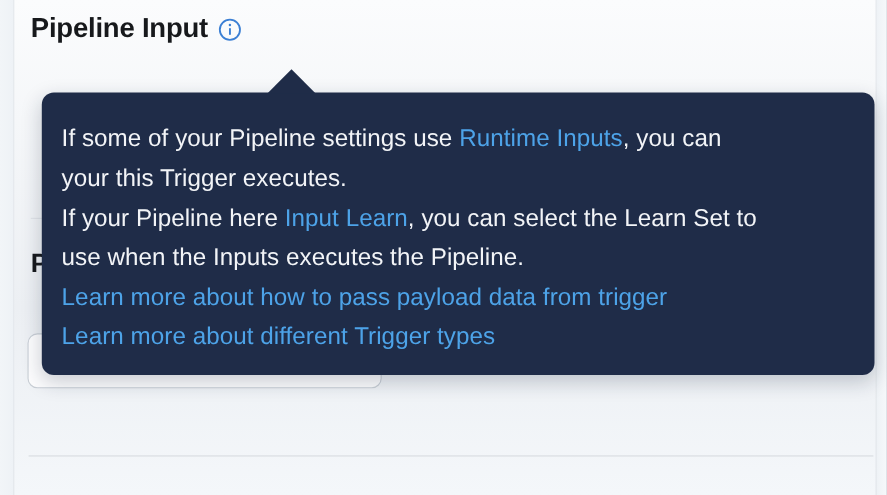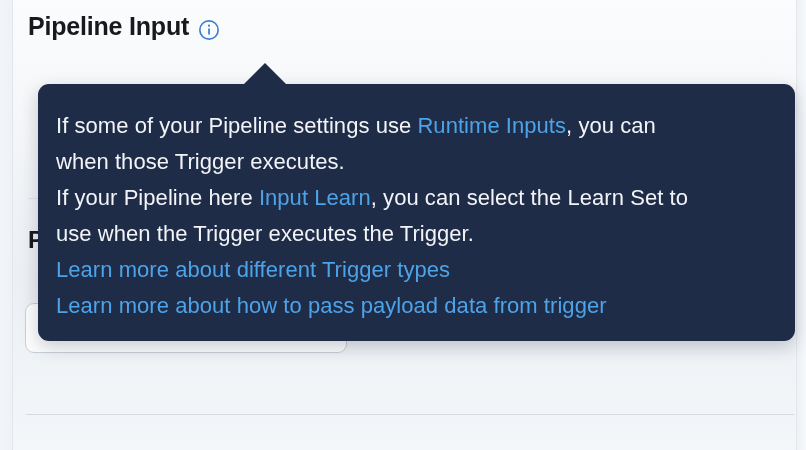--- a/index.html
+++ b/index.html
@@ -46,21 +46,21 @@
     width: 9px; height: 450px;
     background: linear-gradient(90deg, #eef2f6 0%, #f6f8fa 100%);
   }
 
   
   .section-title-row {
     position: absolute;
     left: 28px;
     top: 12px;
     display: flex;
-    align-items: flex-end;
+    align-items: center;
     gap: 9px;
   }
   .section-title {
     font-size: 25px;
     font-weight: bold;
     color: #17191c;
     letter-spacing: -0.2px;
     white-space: nowrap;
   }
   .info-icon {
@@ -177,24 +177,24 @@
       <rect x="11.1" y="10.2" width="1.9" height="7.0" rx="0.9" fill="#3b7fd4"></rect>
     </svg>
   </div>
 
   <div class="tooltip">
     <div class="tooltip-arrow"></div>
 
     <div class="tip-line">
       <span>If some of your Pipeline settings use </span><a class="tip-link">Runtime Inputs</a><span>, you can</span>
     </div>
-    <div class="tip-line">when those Trigger executes.</div>
+    <div class="tip-line">your this Trigger executes.</div>
 
     <div class="tip-line">
       <span>If your Pipeline here </span><a class="tip-link">Input Learn</a><span>, you can select the Learn Set to</span>
     </div>
-    <div class="tip-line">use when the Trigger executes the Trigger.</div>
-
+    <div class="tip-line">use when the Inputs executes the Pipeline.</div>
+
+    <a class="tip-link-line">Learn more about how to pass payload data from trigger</a>
     <a class="tip-link-line">Learn more about different Trigger types</a>
-    <a class="tip-link-line">Learn more about how to pass payload data from trigger</a>
   </div>
 
 </div>
 
 </body></html>

